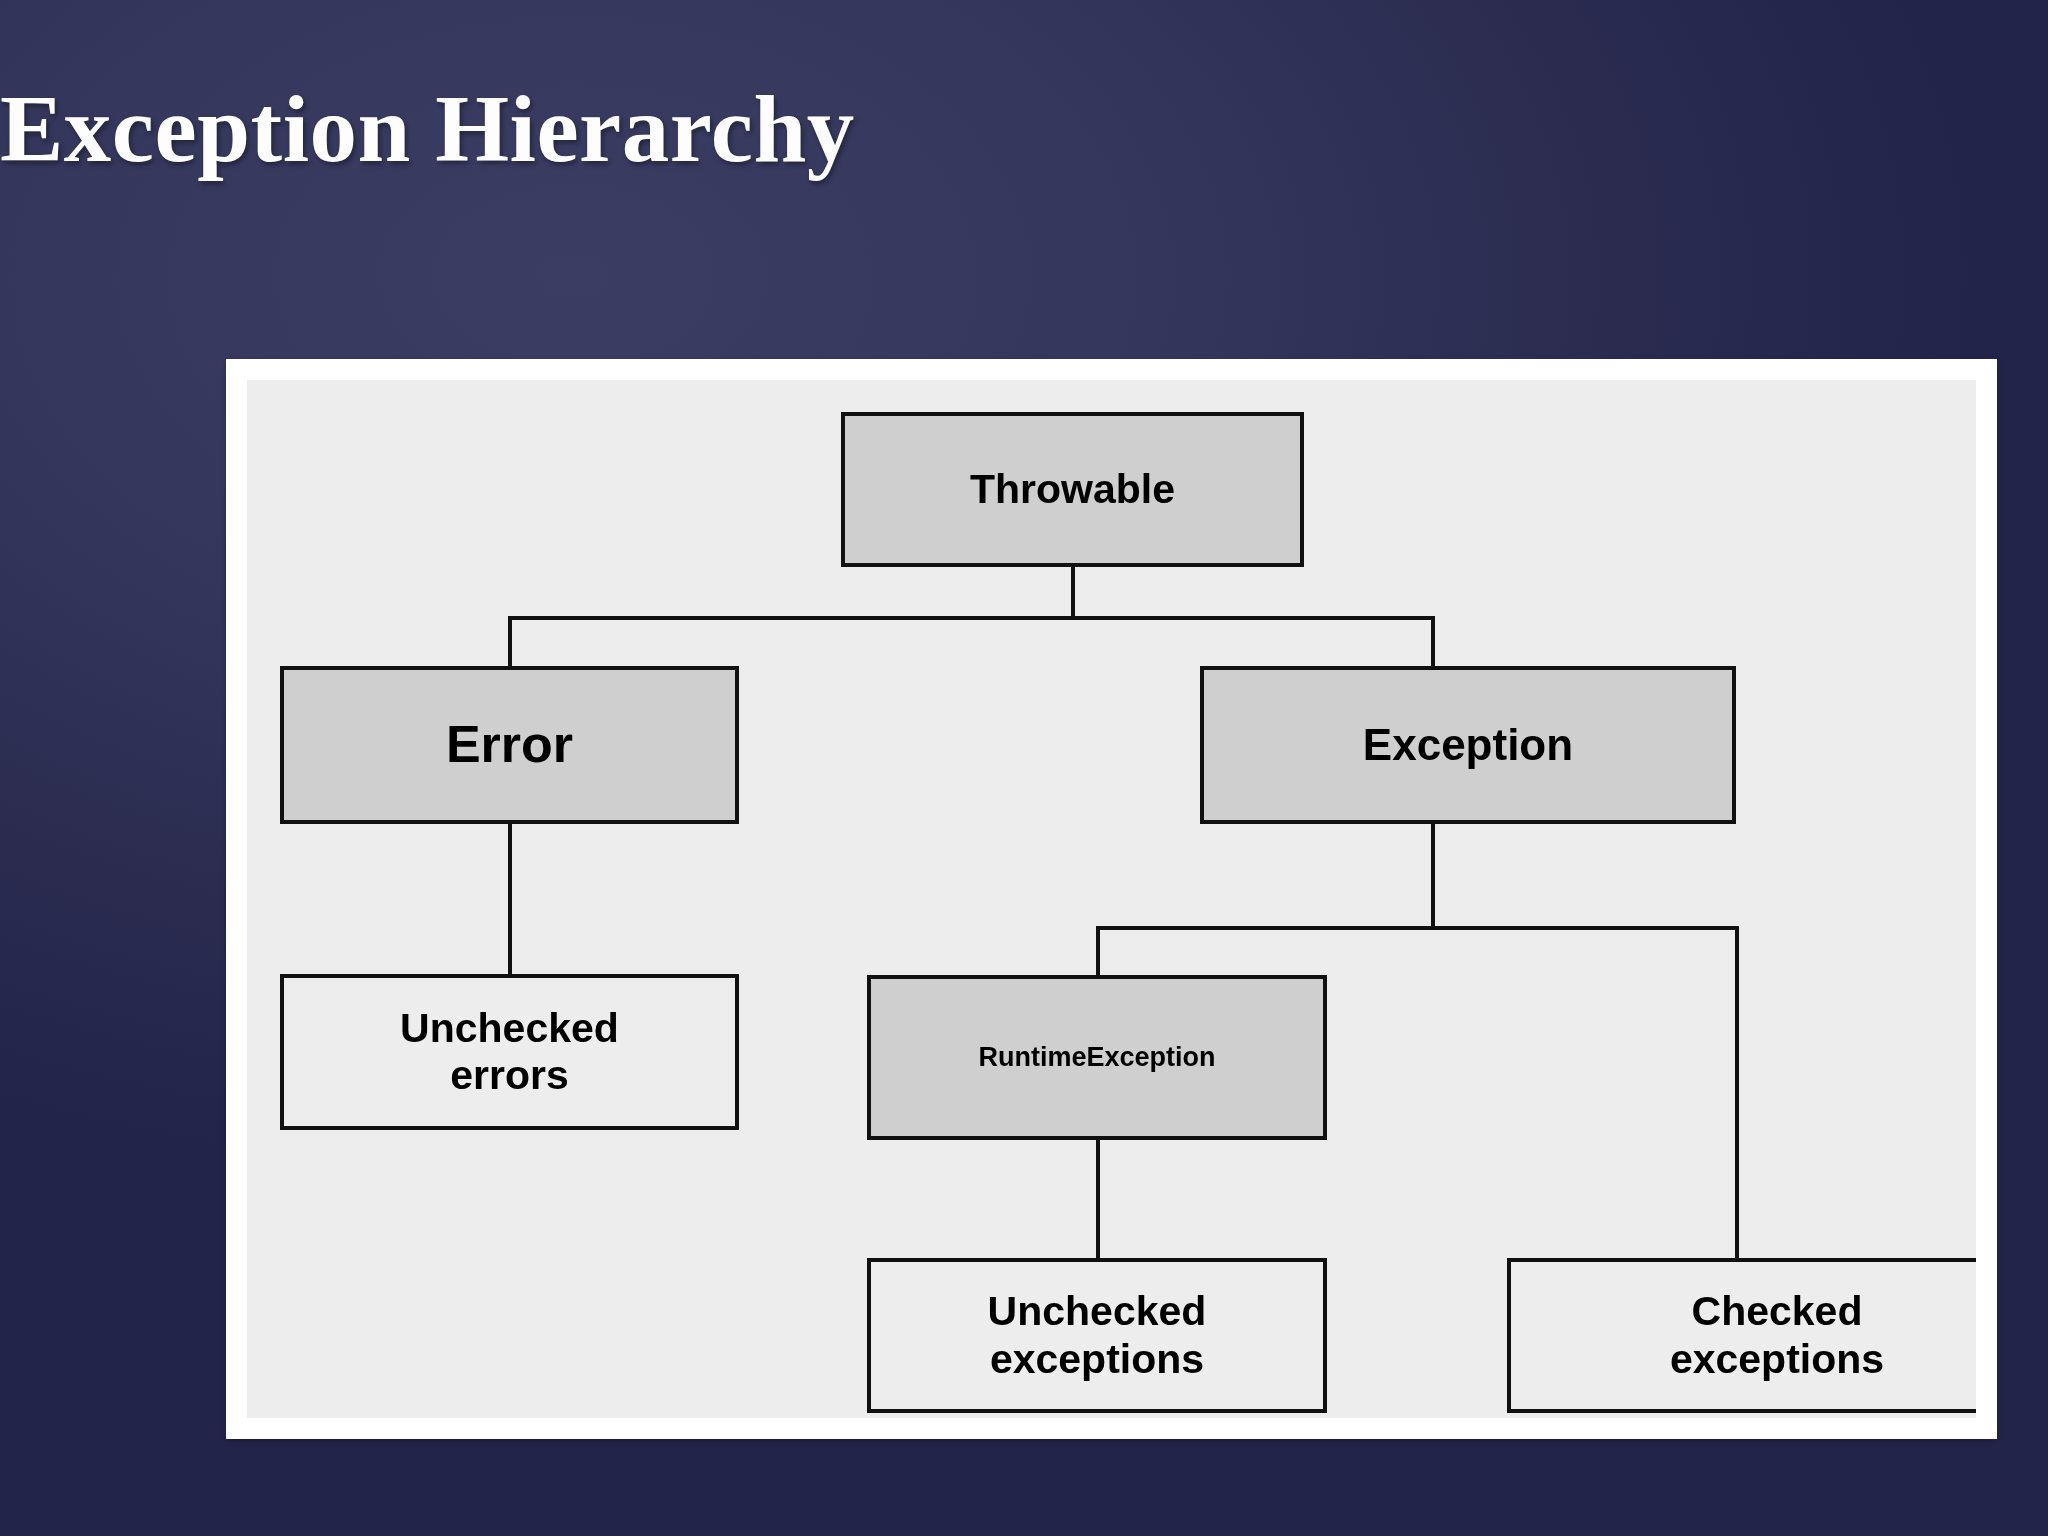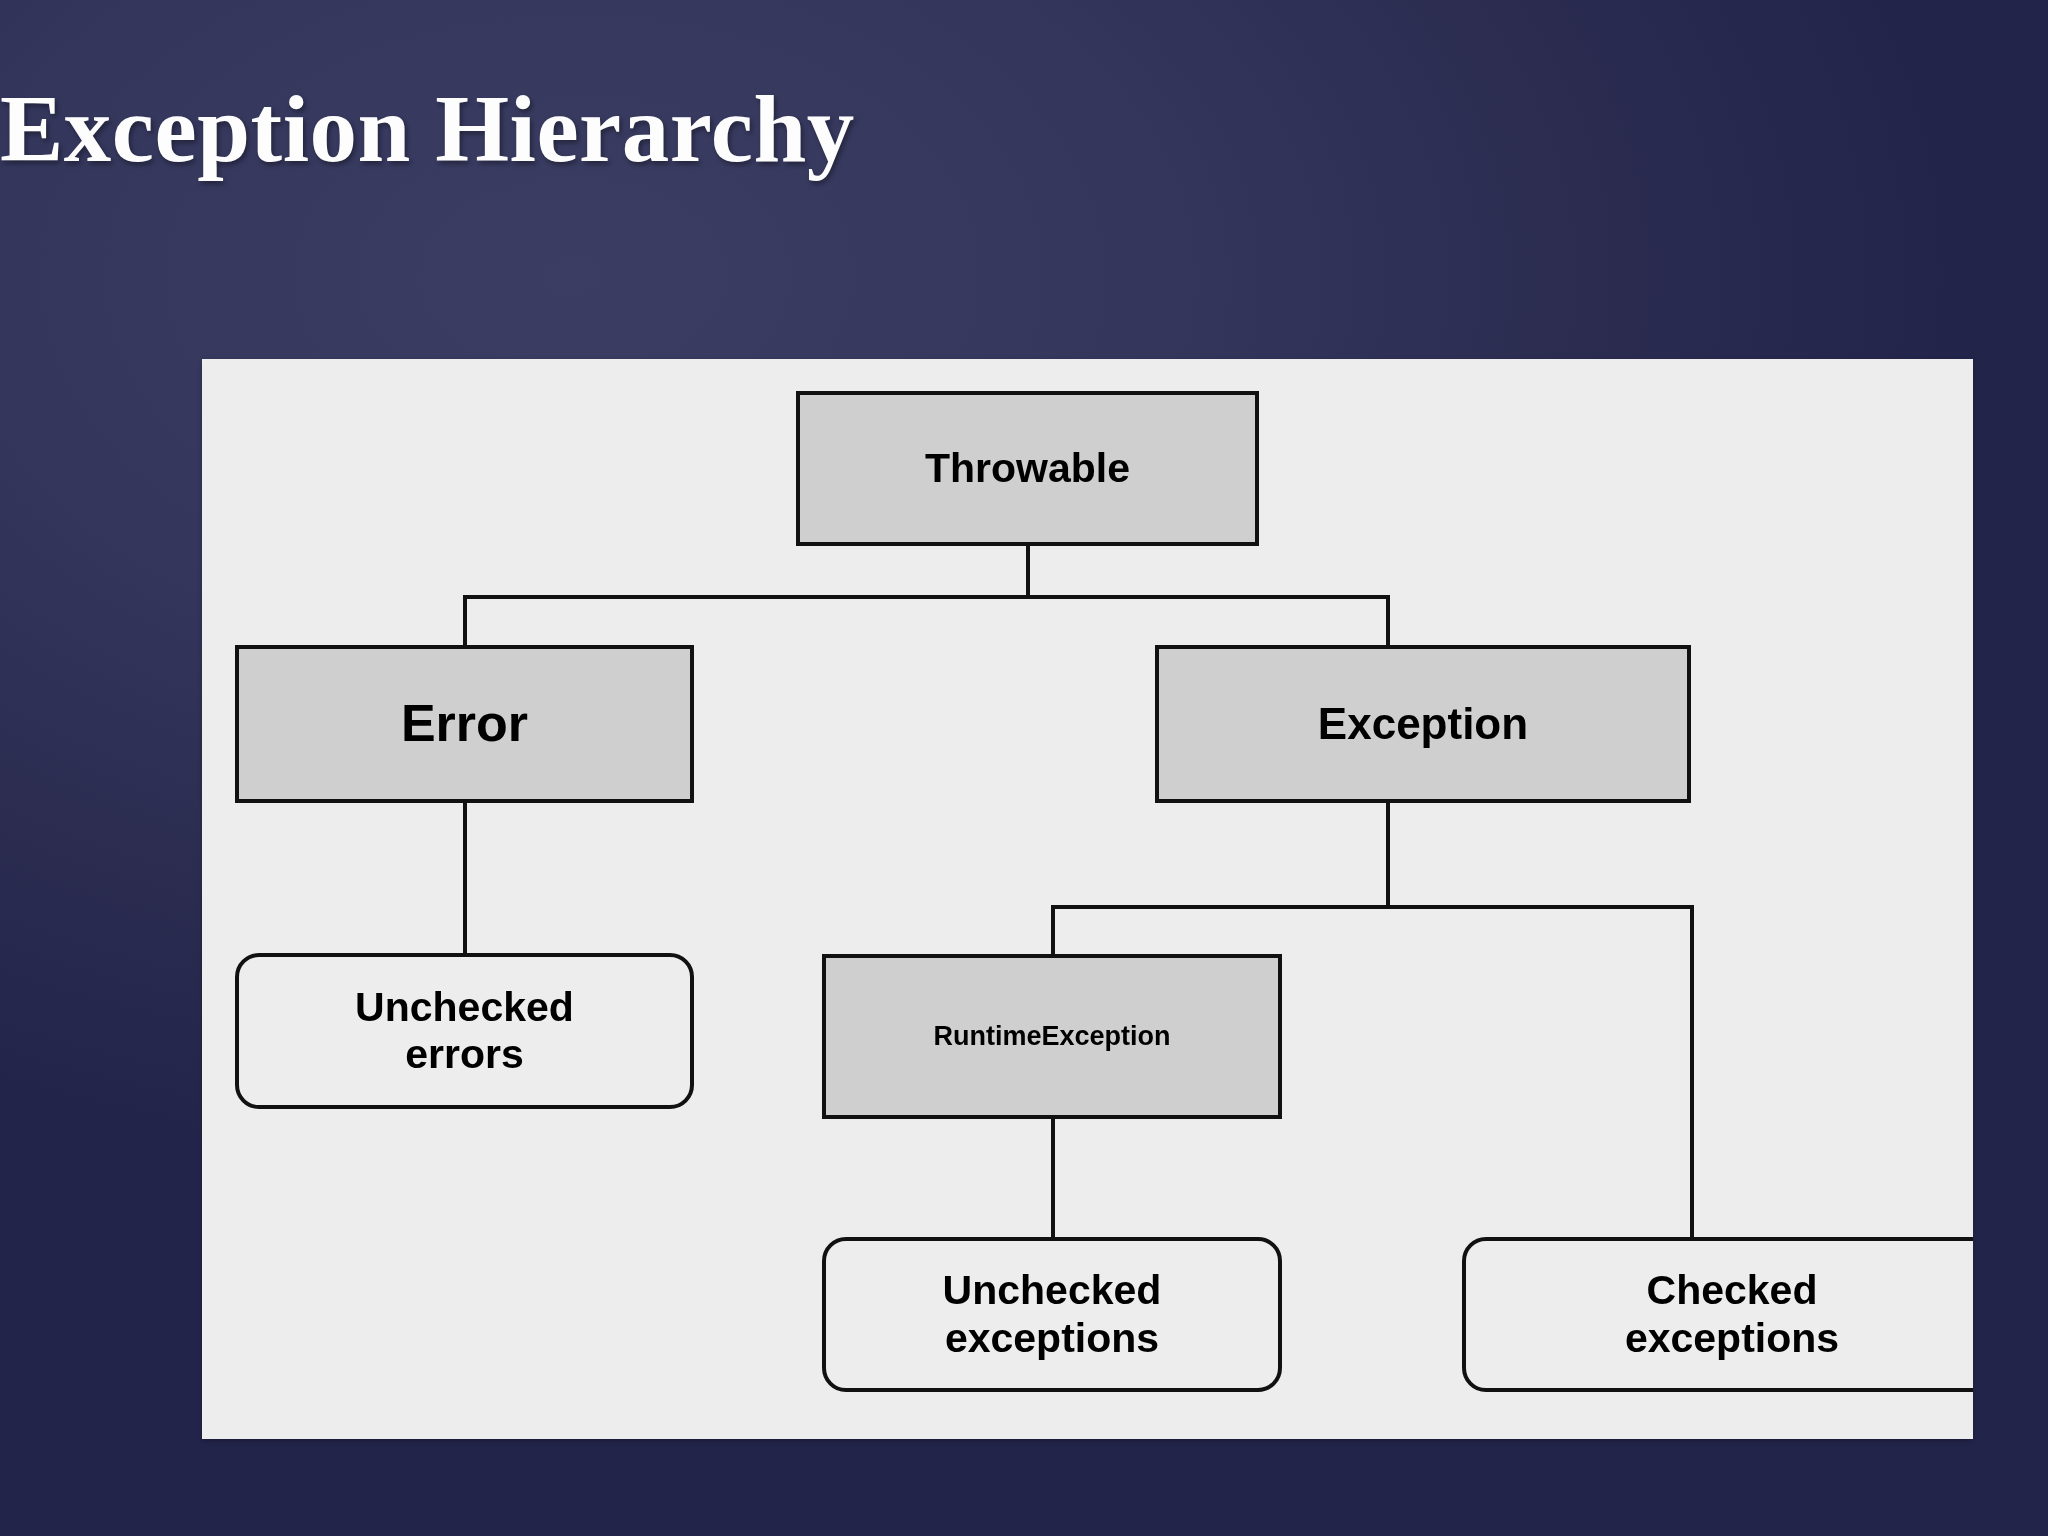--- a/index.html
+++ b/index.html
@@ -31,26 +31,27 @@
     line-height: 1.0;
     color: #fdfdfd;
     letter-spacing: 0.5px;
     text-shadow: 2px 3px 5px rgba(0,0,0,0.38);
     white-space: nowrap;
   }
 
   
   #diagram-frame {
     position: absolute;
-    left: 202px;
+    left: 226px;
     top: 359px;
     width: 1771px;
     height: 1080px;
     background: #ffffff;
     box-sizing: border-box;
+    padding: 21px;
     box-shadow: 0 2px 5px rgba(0,0,0,0.25);
   }
   #diagram-canvas {
     position: relative;
     width: 100%;
     height: 100%;
     background: #ededed;
     overflow: hidden;
   }
 
@@ -63,21 +64,21 @@
     align-items: center;
     justify-content: center;
     text-align: center;
     color: #000000;
     font-weight: bold;
     font-family: "Liberation Sans", sans-serif;
     line-height: 1.15;
     z-index: 3;
   }
   .node.filled  { background: #cfcfcf; }
-  .node.hollow  { background: #ededed; border-radius: 24px; }
+  .node.hollow  { background: #ededed; }
   .node .node-label { display: block; white-space: pre-line; }
 
   #node-throwable        { left: 594px;  top:  32px; width: 463px; height: 155px; font-size: 41px; }
   #node-error            { left:  33px;  top: 286px; width: 459px; height: 158px; font-size: 52px; }
   #node-exception        { left: 953px;  top: 286px; width: 536px; height: 158px; font-size: 44px; }
   #node-unchecked-errors { left:  33px;  top: 594px; width: 459px; height: 156px; font-size: 41px; }
   #node-runtimeexception { left: 620px;  top: 595px; width: 460px; height: 165px; font-size: 27px; }
   #node-unchecked-exc    { left: 620px;  top: 878px; width: 460px; height: 155px; font-size: 41px; }
   #node-checked-exc      { left: 1260px; top: 878px; width: 540px; height: 155px; font-size: 41px; }
 

